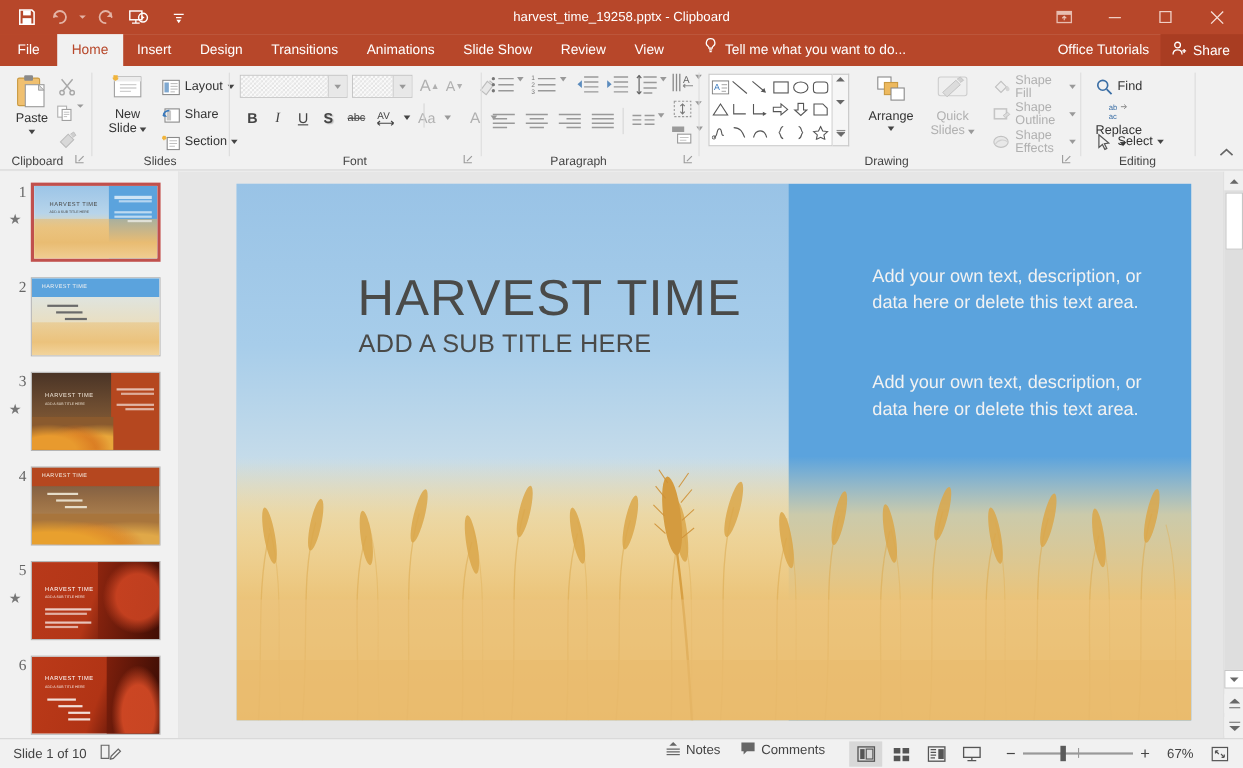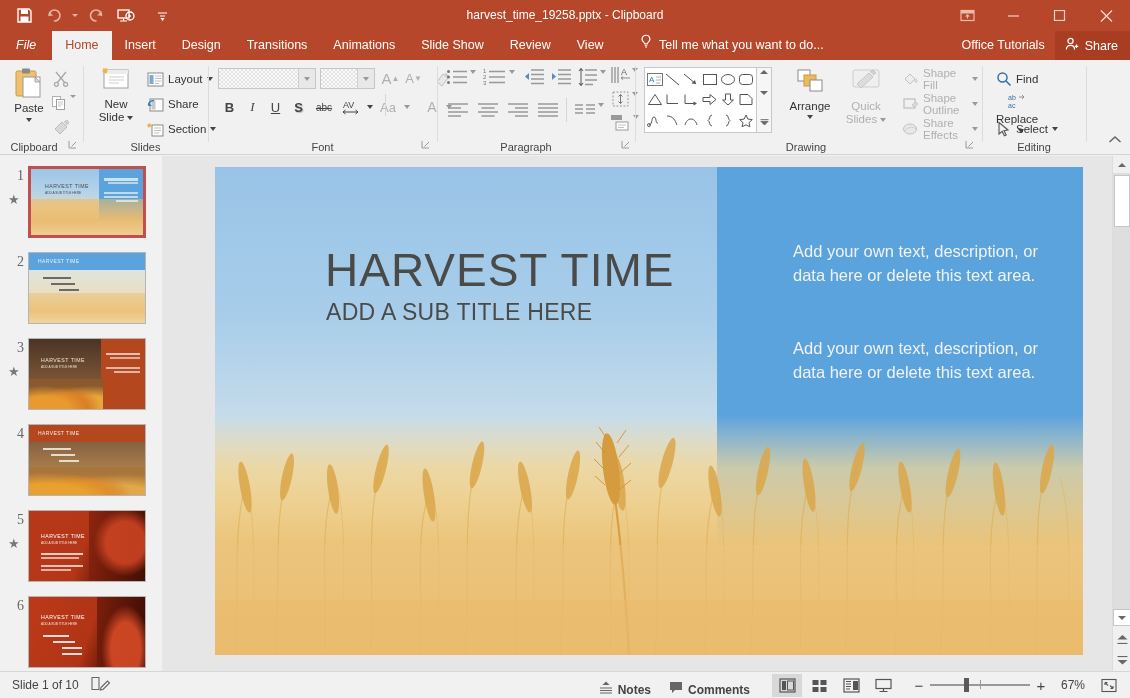--- a/index.html
+++ b/index.html
@@ -33,21 +33,21 @@
   
   .tabbar {
     position: absolute; top: 31px; left: 0; width: 1130px; height: 29px;
     background: #b7472a;
   }
   .tabs { position: absolute; left: 0; top: 0; display: flex; height: 29px; align-items: stretch; }
   .tab {
     padding: 0 13px; height: 29px; line-height: 29px; font-size: 12.5px; color: #fff;
     white-space: nowrap;
   }
-  .tab.file { background: #b7472a; padding: 0 16px; font-style: italic; }
+  .tab.file { background: #b7472a; padding: 0 16px; }
   .tab.active { background: #f1f1f1; color: #b7472a; }
   .tellme {
     position: absolute; left: 640px; top: 0; height: 29px; line-height: 29px;
     font-size: 12.5px; color: #fff; display: flex; align-items: flex-end; gap: 7px;
   }
   .tab-right { position: absolute; right: 0; top: 0; height: 29px; display: flex; align-items: flex-end; }
   .officetut { padding: 0 10px; height: 29px; line-height: 29px; font-size: 12.5px; color: #fff; }
   .share-btn {
     padding: 0 12px 0 10px; height: 29px; display: flex; align-items: center; gap: 5px;
     font-size: 12.5px; color: #fff; background: #a93d22;
@@ -177,21 +177,21 @@
   .tri-d { width: 0; height: 0; border-left: 4px solid transparent; border-right: 4px solid transparent; border-top: 4.5px solid #686868; }
 
   
   .statusbar {
     position: absolute; left: 0; bottom: 0; width: 1130px; height: 27px;
     background: #f1f1f1; border-top: 1px solid #d6d6d6;
     display: flex; align-items: center; font-size: 12px; color: #444;
   }
   .sb-left { display: flex; align-items: center; gap: 12px; padding-left: 12px; }
   .sb-right { position: absolute; right: 8px; display: flex; align-items: center; gap: 2px; }
-  .sb-item { display: flex; align-items: flex-end; gap: 5px; padding: 0 8px; height: 23px; font-weight: bold; }
+  .sb-item { display: flex; align-items: flex-start; gap: 5px; padding: 0 8px; height: 23px; }
   .viewbtn { width: 30px; height: 23px; display: flex; align-items: center; justify-content: center; }
   .viewbtn.active { background: #d8d8d8; }
   .zoomslider { position: relative; width: 100px; height: 18px; display: flex; align-items: center; }
   .zs-track { position: absolute; left: 0; right: 0; top: 8px; height: 2px; background: #999; }
   .zs-mid { position: absolute; left: 50%; top: 4px; width: 1px; height: 9px; background: #999; }
   .zs-handle { position: absolute; left: 34px; top: 2px; width: 5px; height: 14px; background: #5a5a5a; }
   .zoomlabel { width: 42px; text-align: center; font-size: 12px; }
 </style>
 </head>
 <body>
@@ -710,21 +710,21 @@
         <span>Shape Outline</span>
         <span class="caret-d"></span>
       </div>
       <div class="btn-sm dis" style="position:absolute; left:263px; top:58px;">
         <span class="ico-sq">
           <svg width="17" height="16" viewBox="0 0 17 16">
               <ellipse cx="8" cy="8" rx="6.5" ry="5" fill="#e8e8e8" stroke="#c2c2c2" stroke-width="1"></ellipse>
               <path d="M3 10c2-4 8-5 11-2" fill="none" stroke="#d0d0d0" stroke-width="1"></path>
             </svg>
         </span>
-        <span>Share Effects</span>
+        <span>Shape Effects</span>
         <span class="caret-d"></span>
       </div>
       <div class="rgroup-label" style="left:60px; width:220px;">Drawing</div>
       <div class="dlg-launch" style="right:7px; bottom:4px;">
         <svg width="9" height="9" viewBox="0 0 9 9">
             <path d="M1 1v7h7" stroke="#999" stroke-width="1" fill="none"></path>
             <path d="M3.5 6.5L8 2" stroke="#999" stroke-width="1"></path>
           </svg>
       </div>
     </div>

